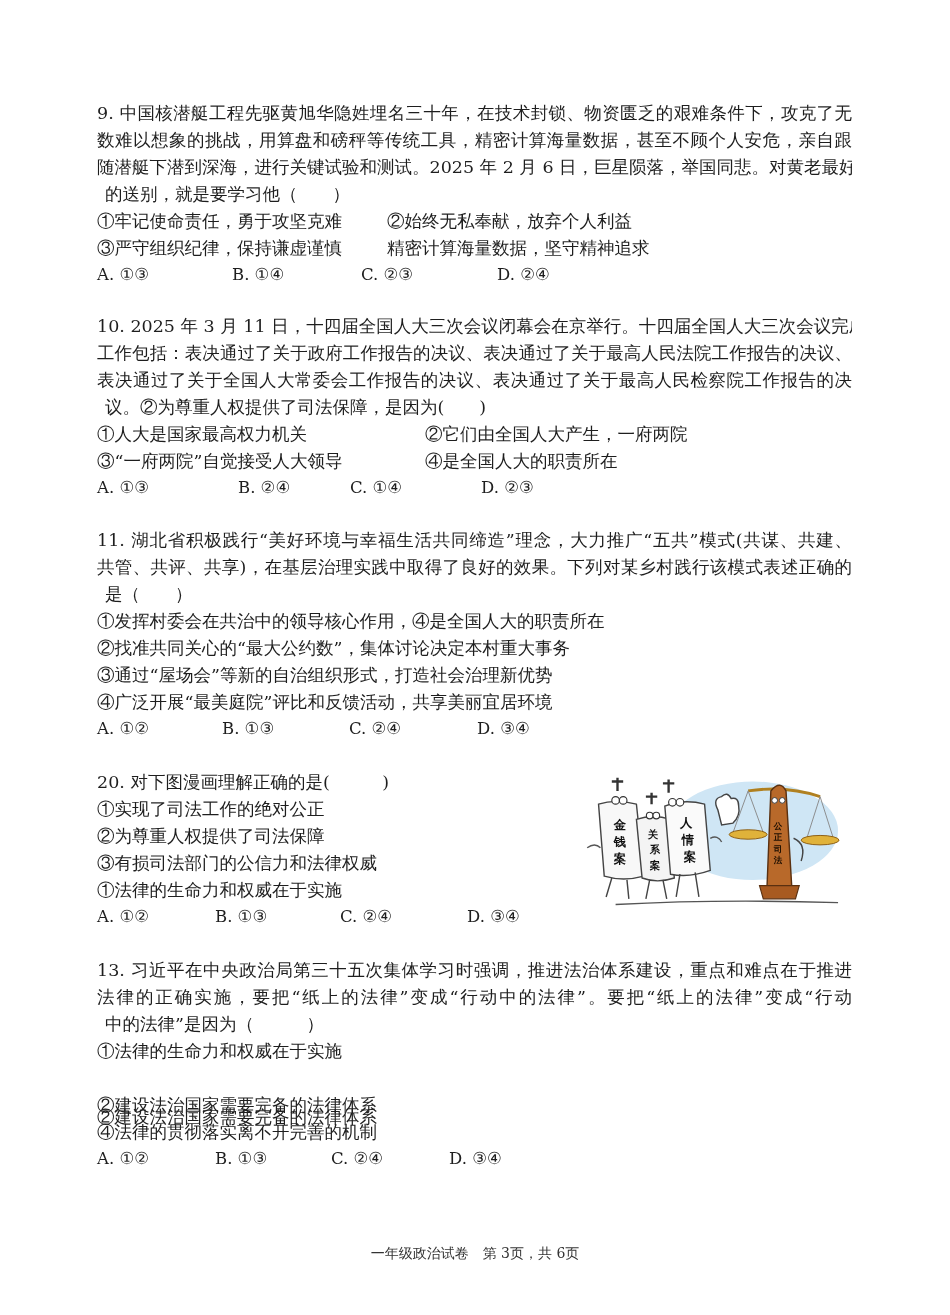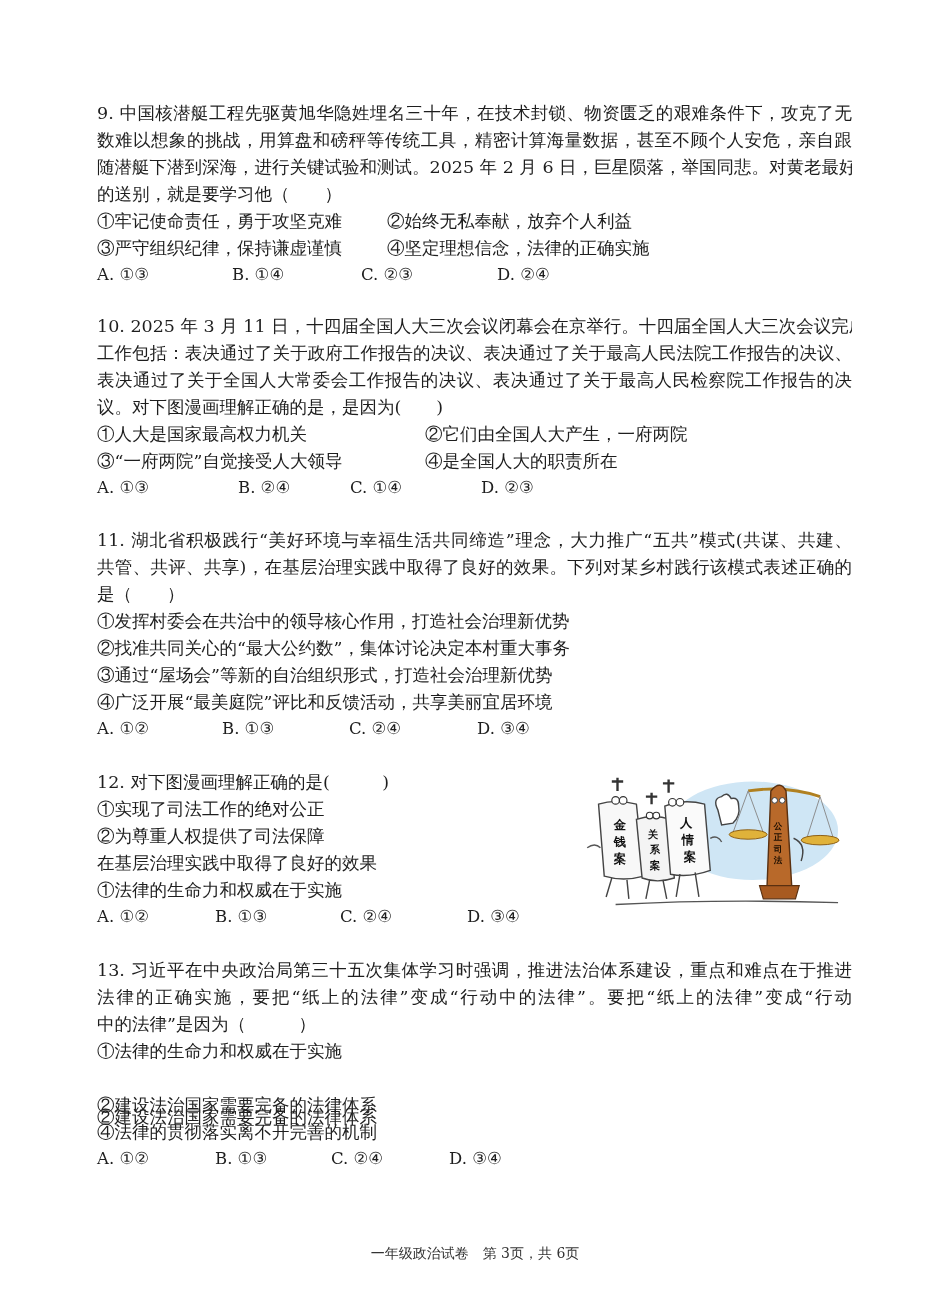--- a/index.html
+++ b/index.html
@@ -28,20 +28,21 @@
       height: 26px;
       line-height: 26px;
       font-size: 17.5px;
       white-space: nowrap;
       text-align: justify;
       text-align-last: justify;
       overflow: hidden;
     }
     .line.last {
       text-align-last: left;
+      margin-left: 8px;
     }
     .opt-row {
       position: absolute;
       left: 97px;
       height: 26px;
       line-height: 26px;
       font-size: 17.5px;
       white-space: nowrap;
     }
     .opt-row span {
@@ -89,72 +90,72 @@
     <div class="line" style="top:100px">9. 中国核潜艇工程先驱黄旭华隐姓埋名三十年，在技术封锁、物资匮乏的艰难条件下，攻克了无</div>
     <div class="line" style="top:127px">数难以想象的挑战，用算盘和磅秤等传统工具，精密计算海量数据，甚至不顾个人安危，亲自跟</div>
     <div class="line" style="top:154px">随潜艇下潜到深海，进行关键试验和测试。2025 年 2 月 6 日，巨星陨落，举国同悲。对黄老最好</div>
     <div class="line last" style="top:181px">的送别，就是要学习他（　　）</div>
     <div class="opt-row" style="top:208px">
       <span style="left:0">①牢记使命责任，勇于攻坚克难</span>
       <span style="left:290px">②始终无私奉献，放弃个人利益</span>
     </div>
     <div class="opt-row" style="top:235px">
       <span style="left:0">③严守组织纪律，保持谦虚谨慎</span>
-      <span style="left:290px">④坚定理想信念，法律的正确实施</span>
+      <span style="left:290px">精密计算海量数据，坚守精神追求</span>
     </div>
     <div class="choice-row" style="top:262px">
       <span style="left:0">A. ①③</span>
       <span style="left:135px">B. ①④</span>
       <span style="left:264px">C. ②③</span>
       <span style="left:400px">D. ②④</span>
     </div>
   </div>
 
   <div>
     <div class="line" style="top:313px">10. 2025 年 3 月 11 日，十四届全国人大三次会议闭幕会在京举行。十四届全国人大三次会议完成</div>
     <div class="line" style="top:340px">工作包括：表决通过了关于政府工作报告的决议、表决通过了关于最高人民法院工作报告的决议、</div>
     <div class="line" style="top:367px">表决通过了关于全国人大常委会工作报告的决议、表决通过了关于最高人民检察院工作报告的决</div>
-    <div class="line last" style="top:394px">议。对下图漫画理解正确的是，是因为(　　)</div>
+    <div class="line last" style="top:394px">议。②为尊重人权提供了司法保障，是因为(　　)</div>
     <div class="opt-row" style="top:421px">
       <span style="left:0">①人大是国家最高权力机关</span>
       <span style="left:328px">②它们由全国人大产生，一府两院</span>
     </div>
     <div class="opt-row" style="top:448px">
       <span style="left:0">③“一府两院”自觉接受人大领导</span>
       <span style="left:328px">④是全国人大的职责所在</span>
     </div>
     <div class="choice-row" style="top:475px">
       <span style="left:0">A. ①③</span>
       <span style="left:141px">B. ②④</span>
       <span style="left:253px">C. ①④</span>
       <span style="left:384px">D. ②③</span>
     </div>
   </div>
 
   <div>
     <div class="line" style="top:527px">11. 湖北省积极践行“美好环境与幸福生活共同缔造”理念，大力推广“五共”模式(共谋、共建、</div>
     <div class="line" style="top:554px">共管、共评、共享)，在基层治理实践中取得了良好的效果。下列对某乡村践行该模式表述正确的</div>
     <div class="line last" style="top:581px">是（　　）</div>
-    <div class="opt-row" style="top:608px">①发挥村委会在共治中的领导核心作用，打造社会治理新优势</div>
+    <div class="opt-row" style="top:608px">①发挥村委会在共治中的领导核心作用，④是全国人大的职责所在</div>
     <div class="opt-row" style="top:635px">②找准共同关心的“最大公约数”，集体讨论决定本村重大事务</div>
     <div class="opt-row" style="top:662px">③通过“屋场会”等新的自治组织形式，打造社会治理新优势</div>
     <div class="opt-row" style="top:689px">④广泛开展“最美庭院”评比和反馈活动，共享美丽宜居环境</div>
     <div class="choice-row" style="top:716px">
       <span style="left:0">A. ①②</span>
       <span style="left:125px">B. ①③</span>
       <span style="left:252px">C. ②④</span>
       <span style="left:380px">D. ③④</span>
     </div>
   </div>
 
   <div>
-    <div class="opt-row" style="top:769px">12. 对下图漫画理解正确的是(　　　)</div>
+    <div class="opt-row" style="top:769px">20. 对下图漫画理解正确的是(　　　)</div>
     <div class="opt-row" style="top:796px">①实现了司法工作的绝对公正</div>
     <div class="opt-row" style="top:823px">②为尊重人权提供了司法保障</div>
-    <div class="opt-row" style="top:850px">在基层治理实践中取得了良好的效果</div>
+    <div class="opt-row" style="top:850px">③有损司法部门的公信力和法律权威</div>
     <div class="opt-row" style="top:877px">①法律的生命力和权威在于实施</div>
     <div class="choice-row" style="top:904px">
       <span style="left:0">A. ①②</span>
       <span style="left:118px">B. ①③</span>
       <span style="left:243px">C. ②④</span>
       <span style="left:370px">D. ③④</span>
     </div>
 
     <svg class="cartoon" viewBox="0 0 290 150" xmlns="http://www.w3.org/2000/svg">
 

